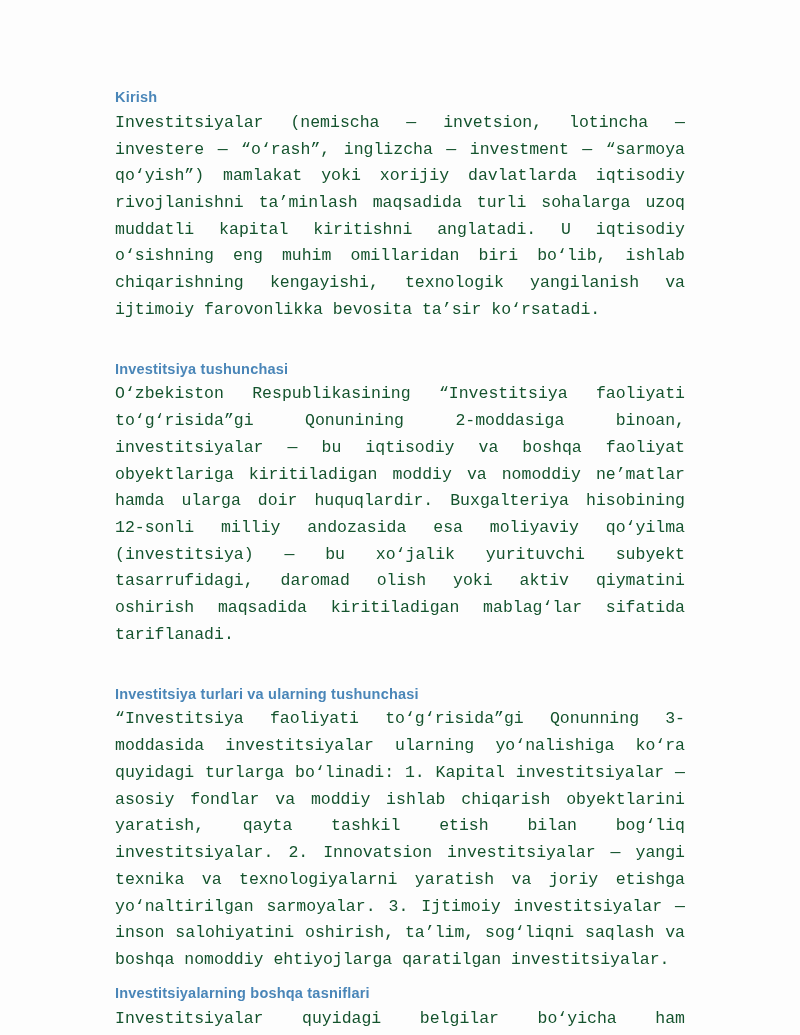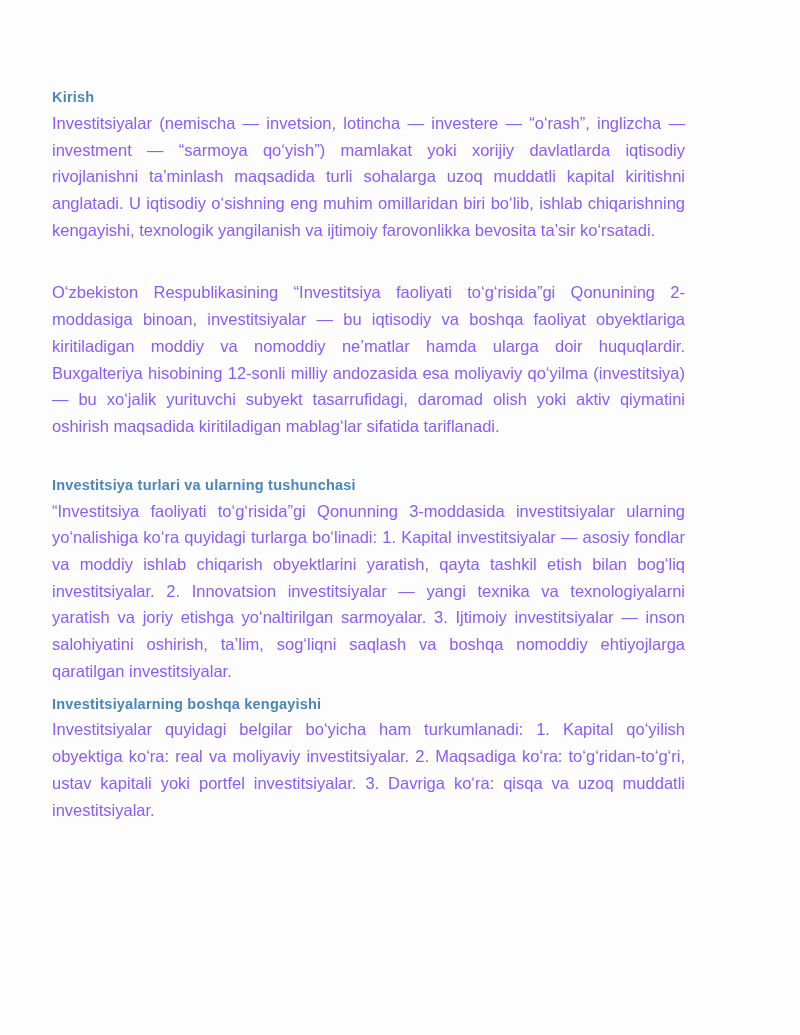--- a/index.html
+++ b/index.html
@@ -11,72 +11,73 @@
     height: 1035px;
     background: #fdfdfd;
     font-family: "Liberation Serif", serif;
     color: #1a1a1a;
     overflow: hidden;
   }
   .page {
     width: 800px;
     height: 988px;
     box-sizing: border-box;
-    padding: 88px 115px 0 52px;
+    padding: 88px 115px 0 115px;
     position: relative;
   }
   .section {
     margin-bottom: 0;
   }
   .heading {
     font-family: "Liberation Sans", sans-serif;
     color: #4a86b8;
     font-size: 14.5px;
     font-weight: 600;
     letter-spacing: 0.2px;
     margin: 0 0 3px 0;
     line-height: 1.3;
   }
   .body-text {
-    font-family: Liberation Sans, sans-serif;
+    font-family: Liberation Mono, monospace;
     font-size: 16.5px;
     line-height: 1.62;
     text-align: justify;
     text-justify: inter-word;
     margin: 0;
-    color: #8b5cf6;
+    color: #14532d;
     -webkit-hyphens: none;
     hyphens: none;
   }
   .gap-lg { height: 36px; }
   .gap-sm { height: 10px; }
 </style>
 </head>
 <body>
 
 <div class="page">
 
   <div class="section">
     <h2 class="heading">Kirish</h2>
     <p class="body-text">Investitsiyalar (nemischa — invetsion, lotincha — investere — “o‘rash”, inglizcha — investment — “sarmoya qo‘yish”) mamlakat yoki xorijiy davlatlarda iqtisodiy rivojlanishni ta’minlash maqsadida turli sohalarga uzoq muddatli kapital kiritishni anglatadi. U iqtisodiy o‘sishning eng muhim omillaridan biri bo‘lib, ishlab chiqarishning kengayishi, texnologik yangilanish va ijtimoiy farovonlikka bevosita ta’sir ko‘rsatadi.</p>
   </div>
 
   <div class="gap-lg"></div>
 
   <div class="section">
+    <h2 class="heading">Investitsiya tushunchasi</h2>
     <p class="body-text">O‘zbekiston Respublikasining “Investitsiya faoliyati to‘g‘risida”gi Qonunining 2-moddasiga binoan, investitsiyalar — bu iqtisodiy va boshqa faoliyat obyektlariga kiritiladigan moddiy va nomoddiy ne’matlar hamda ularga doir huquqlardir. Buxgalteriya hisobining 12-sonli milliy andozasida esa moliyaviy qo‘yilma (investitsiya) — bu xo‘jalik yurituvchi subyekt tasarrufidagi, daromad olish yoki aktiv qiymatini oshirish maqsadida kiritiladigan mablag‘lar sifatida tariflanadi.</p>
   </div>
 
   <div class="gap-lg"></div>
 
   <div class="section">
     <h2 class="heading">Investitsiya turlari va ularning tushunchasi</h2>
     <p class="body-text">“Investitsiya faoliyati to‘g‘risida”gi Qonunning 3-moddasida investitsiyalar ularning yo‘nalishiga ko‘ra quyidagi turlarga bo‘linadi: 1. Kapital investitsiyalar — asosiy fondlar va moddiy ishlab chiqarish obyektlarini yaratish, qayta tashkil etish bilan bog‘liq investitsiyalar. 2. Innovatsion investitsiyalar — yangi texnika va texnologiyalarni yaratish va joriy etishga yo‘naltirilgan sarmoyalar. 3. Ijtimoiy investitsiyalar — inson salohiyatini oshirish, ta’lim, sog‘liqni saqlash va boshqa nomoddiy ehtiyojlarga qaratilgan investitsiyalar.</p>
   </div>
 
   <div class="gap-sm"></div>
 
   <div class="section">
-    <h2 class="heading">Investitsiyalarning boshqa kengayishi</h2>
+    <h2 class="heading">Investitsiyalarning boshqa tasniflari</h2>
     <p class="body-text">Investitsiyalar quyidagi belgilar bo‘yicha ham turkumlanadi: 1. Kapital qo‘yilish obyektiga ko‘ra: real va moliyaviy investitsiyalar. 2. Maqsadiga ko‘ra: to‘g‘ridan-to‘g‘ri, ustav kapitali yoki portfel investitsiyalar. 3. Davriga ko‘ra: qisqa va uzoq muddatli investitsiyalar.</p>
   </div>
 
 </div>
 
 </body></html>

